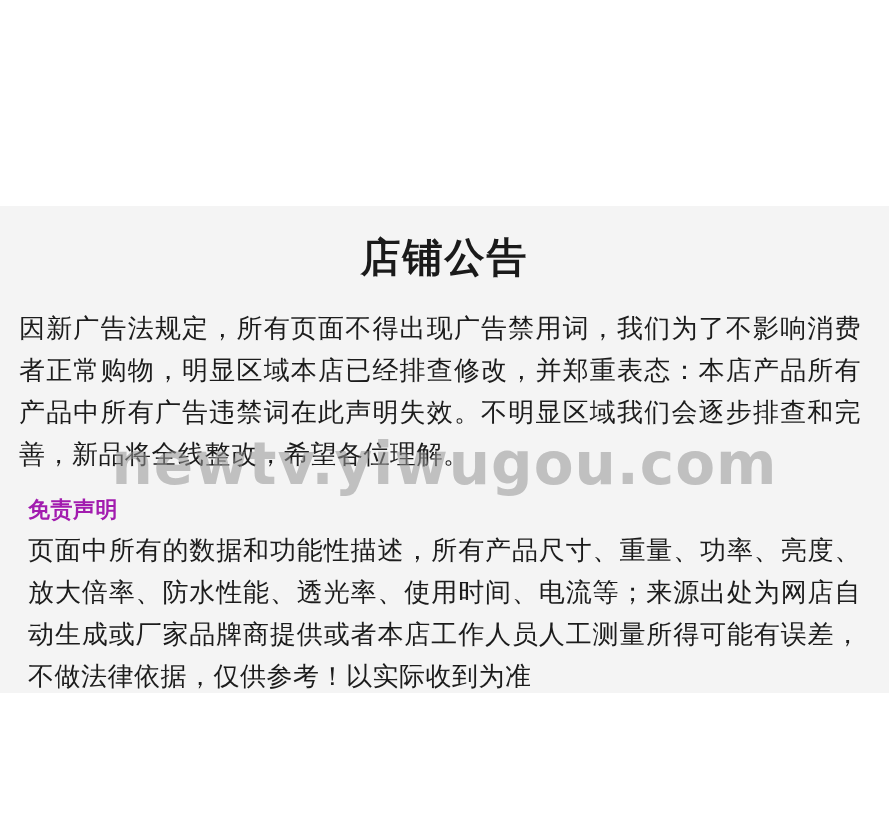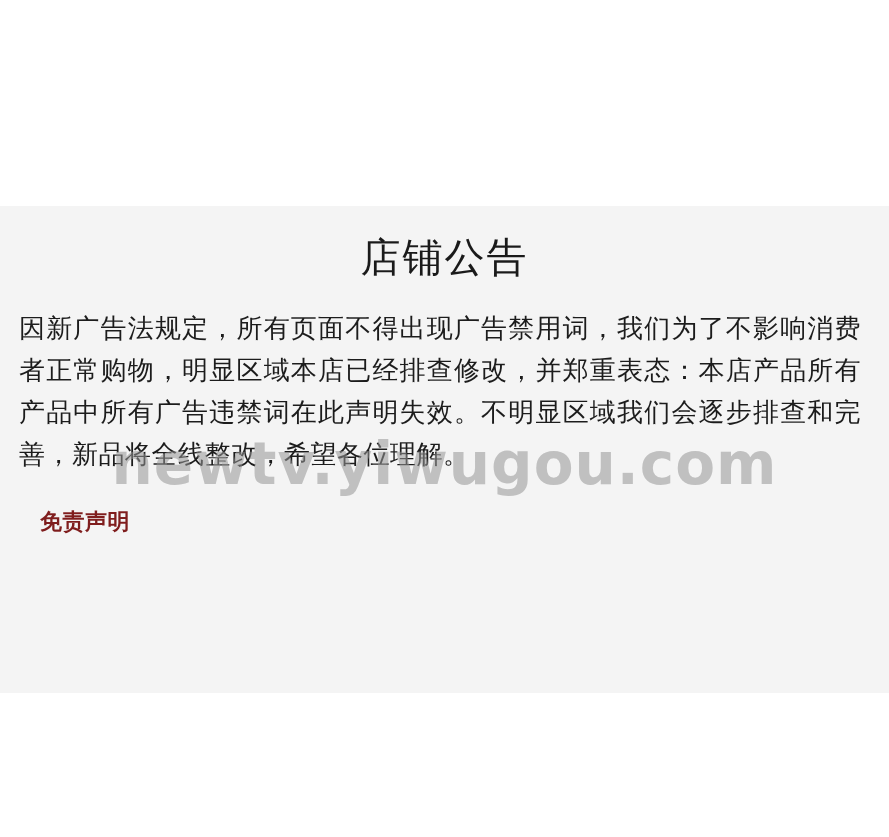--- a/index.html
+++ b/index.html
@@ -27,41 +27,41 @@
     width: 889px;
     height: 487px;
     background: #f4f4f4;
     box-sizing: border-box;
   }
   .notice-title {
     margin: 0;
     padding-top: 24px;
     text-align: center;
     font-size: 40px;
-    font-weight: normal;
+    font-weight: bold;
     letter-spacing: 2px;
     color: #1a1a1a;
     font-family: "DejaVu Sans", "Liberation Sans", sans-serif;
   }
   .notice-body {
     margin: 0;
     padding: 22px 28px 0 19px;
     font-size: 26px;
     line-height: 42px;
     color: #1c1c1c;
     text-align: justify;
     letter-spacing: 0.5px;
   }
   .disclaimer-heading {
-    margin: 12px;
+    margin: 0;
     padding: 18px 28px 0 28px;
     font-size: 22px;
     font-weight: bold;
     line-height: 34px;
-    color: #7f1d1d;
+    color: #a21caf;
     letter-spacing: 0.5px;
   }
   .disclaimer-body {
     margin: 0;
     padding: 2px 28px 0 28px;
     font-size: 26px;
     line-height: 42px;
     color: #1c1c1c;
     text-align: justify;
     letter-spacing: 0.5px;
@@ -87,17 +87,18 @@
 
 <div class="page">
 
   <div class="notice-panel">
     <h1 class="notice-title">店铺公告</h1>
 
     <p class="notice-body">因新广告法规定，所有页面不得出现广告禁用词，我们为了不影响消费者正常购物，明显区域本店已经排查修改，并郑重表态：本店产品所有产品中所有广告违禁词在此声明失效。不明显区域我们会逐步排查和完善，新品将全线整改，希望各位理解。</p>
 
     <p class="disclaimer-heading">免责声明</p>
 
+    <p class="disclaimer-body">页面中所有的数据和功能性描述，所有产品尺寸、重量、功率、亮度、放大倍率、防水性能、透光率、使用时间、电流等；来源出处为网店自动生成或厂家品牌商提供或者本店工作人员人工测量所得可能有误差，不做法律依据，仅供参考！以实际收到为准</p>
   </div>
 
   <div class="watermark">newtv.yiwugou.com</div>
 
 </div>
 
 </body></html>

